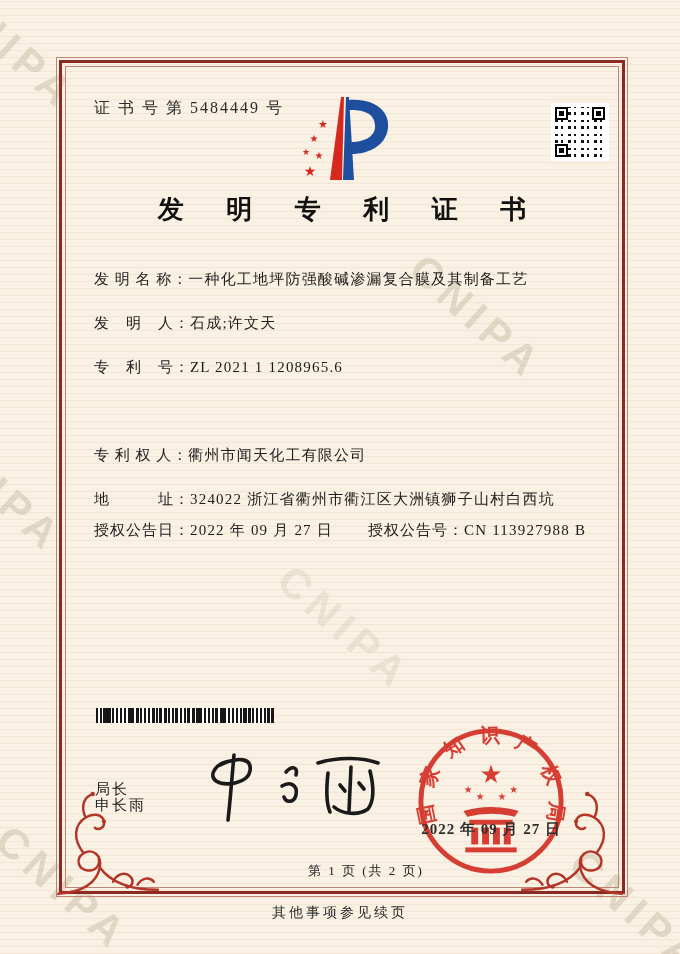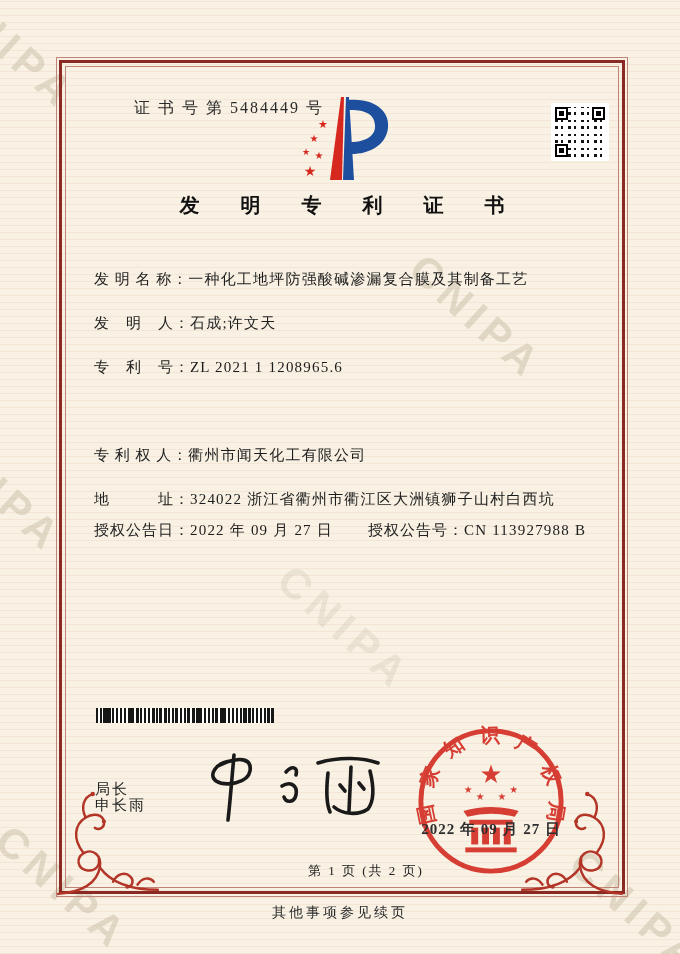--- a/index.html
+++ b/index.html
@@ -22,33 +22,33 @@
     transform:rotate(42deg);transform-origin:left top;
     white-space:nowrap;pointer-events:none;
   }
   .wm.faint{color:rgba(186,174,146,0.22);}
   .frame{position:absolute;left:56px;top:57px;width:572px;height:840px;border:1px solid #c08476;box-sizing:border-box;}
   .frame::before{content:"";position:absolute;inset:2px;border:3px solid #8a2a22;}
   .frame::after{content:"";position:absolute;inset:8px;border:1px solid #c08476;}
   .corner{position:absolute;width:112px;height:112px;}
   .corner.bl{left:52px;top:788px;}
   .corner.br{left:516px;top:788px;transform:scaleX(-1);}
-  .cert-no{position:absolute;left:94px;top:98px;font-size:16px;letter-spacing:2px;color:#2a2a2a;margin-left:40px;}
+  .cert-no{position:absolute;left:94px;top:98px;font-size:16px;letter-spacing:2px;color:#2a2a2a;}
   .logo{position:absolute;left:296px;top:92px;width:96px;height:92px;}
   .qr{position:absolute;left:551px;top:103px;width:58px;height:58px;background:#fff;padding:4px;box-sizing:border-box;}
   .qr-inner{position:relative;width:100%;height:100%;
     background:
       repeating-linear-gradient(90deg,#141414 0 3px,#fff 3px 6px,#141414 6px 8px,#fff 8px 13px),
       repeating-linear-gradient(0deg,#141414 0 3px,#fff 3px 7px,#141414 7px 9px,#fff 9px 14px);
     background-blend-mode:lighten;}
   .qf{position:absolute;width:13px;height:13px;border:2px solid #000;background:#fff;box-sizing:border-box;}
   .qf::after{content:"";position:absolute;inset:2px;background:#000;}
   .qf.tl{left:0;top:0}.qf.tr{right:0;top:0}.qf.bl{left:0;bottom:0}
   .title{position:absolute;left:56px;top:192px;width:572px;text-align:center;
-    font-size:20px;font-weight:700;letter-spacing:18px;text-indent:18px;color:#111;}
+    font-size:26px;font-weight:700;letter-spacing:18px;text-indent:18px;color:#111;}
   .field-row{position:absolute;left:94px;width:500px;font-size:15px;white-space:nowrap;}
   .flabel{display:inline-block;min-width:92px;white-space:pre;letter-spacing:1px;color:#222;}
   .fvalue{letter-spacing:1.2px;color:#1c1c1c;}
   .grant-right{position:absolute;left:274px;top:0;white-space:nowrap;}
   .paras{position:absolute;left:94px;top:549px;width:494px;font-size:13.5px;line-height:19.5px;
     text-align:justify;color:#2b2b2b;}
   .paras p{margin:0 0 3px 0;text-indent:2em;}
   .barcode{position:absolute;left:96px;top:708px;width:178px;height:15px;background:#fdfdfc;
     background-image:
       repeating-linear-gradient(90deg,#161616 0 2px,transparent 2px 4px),

